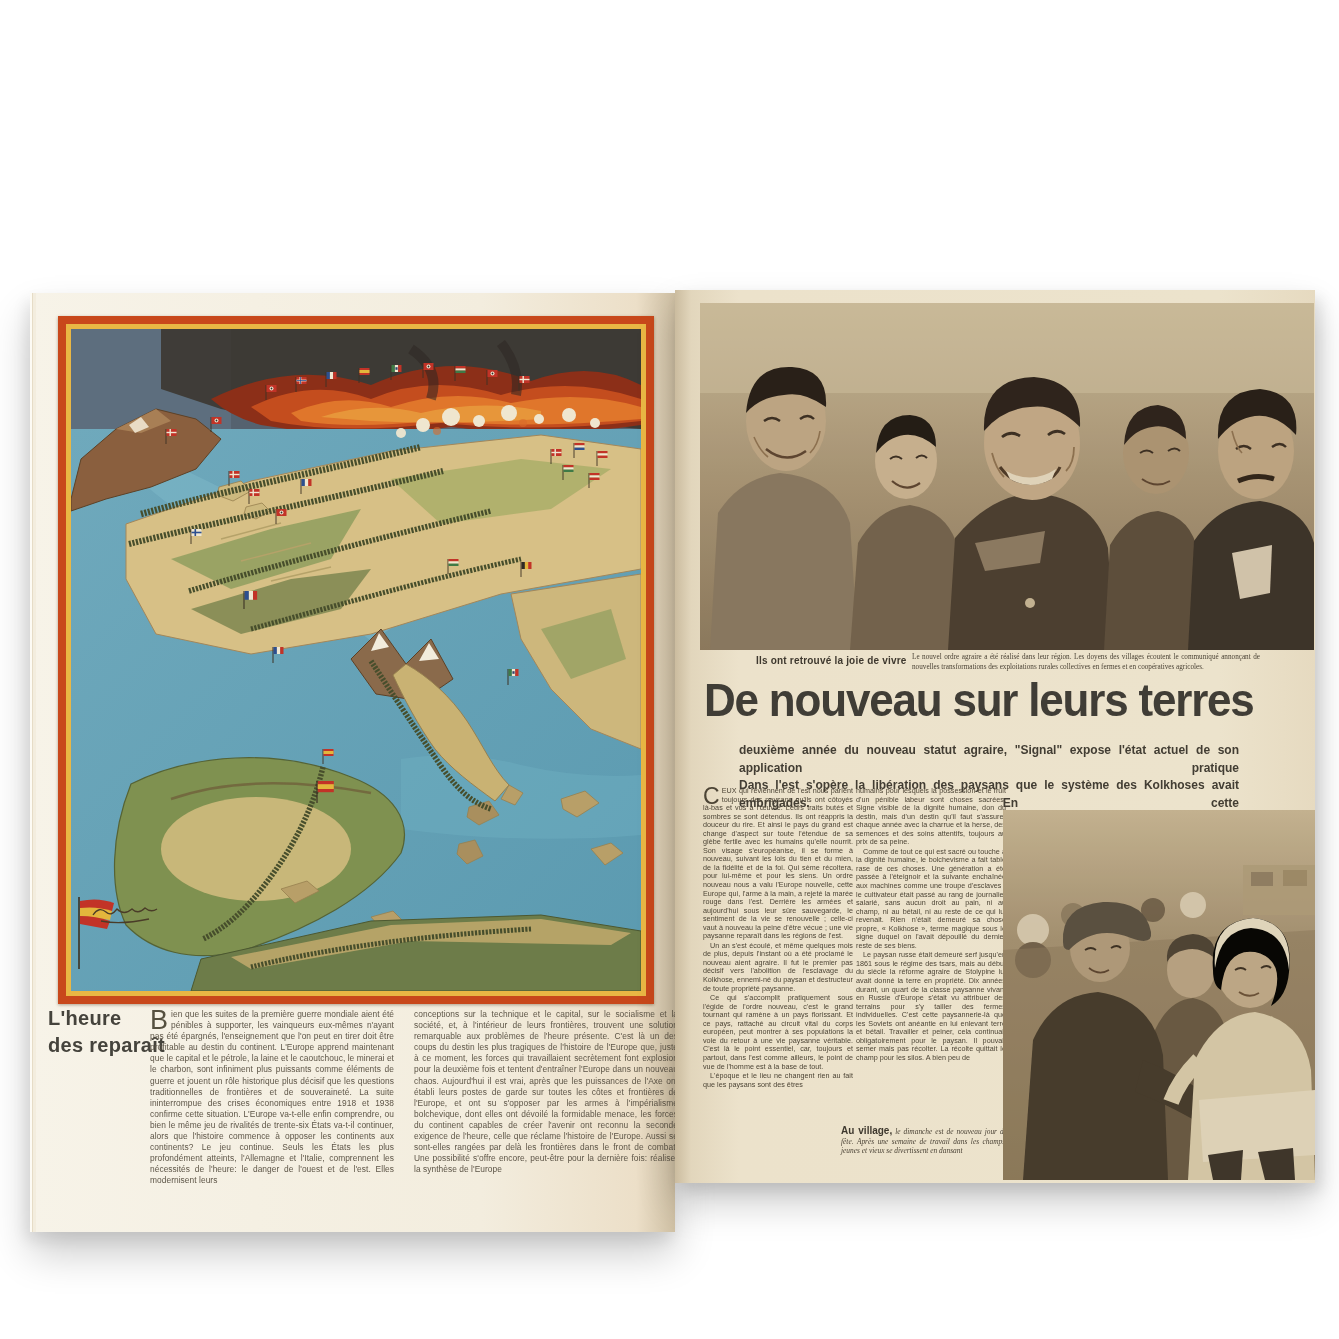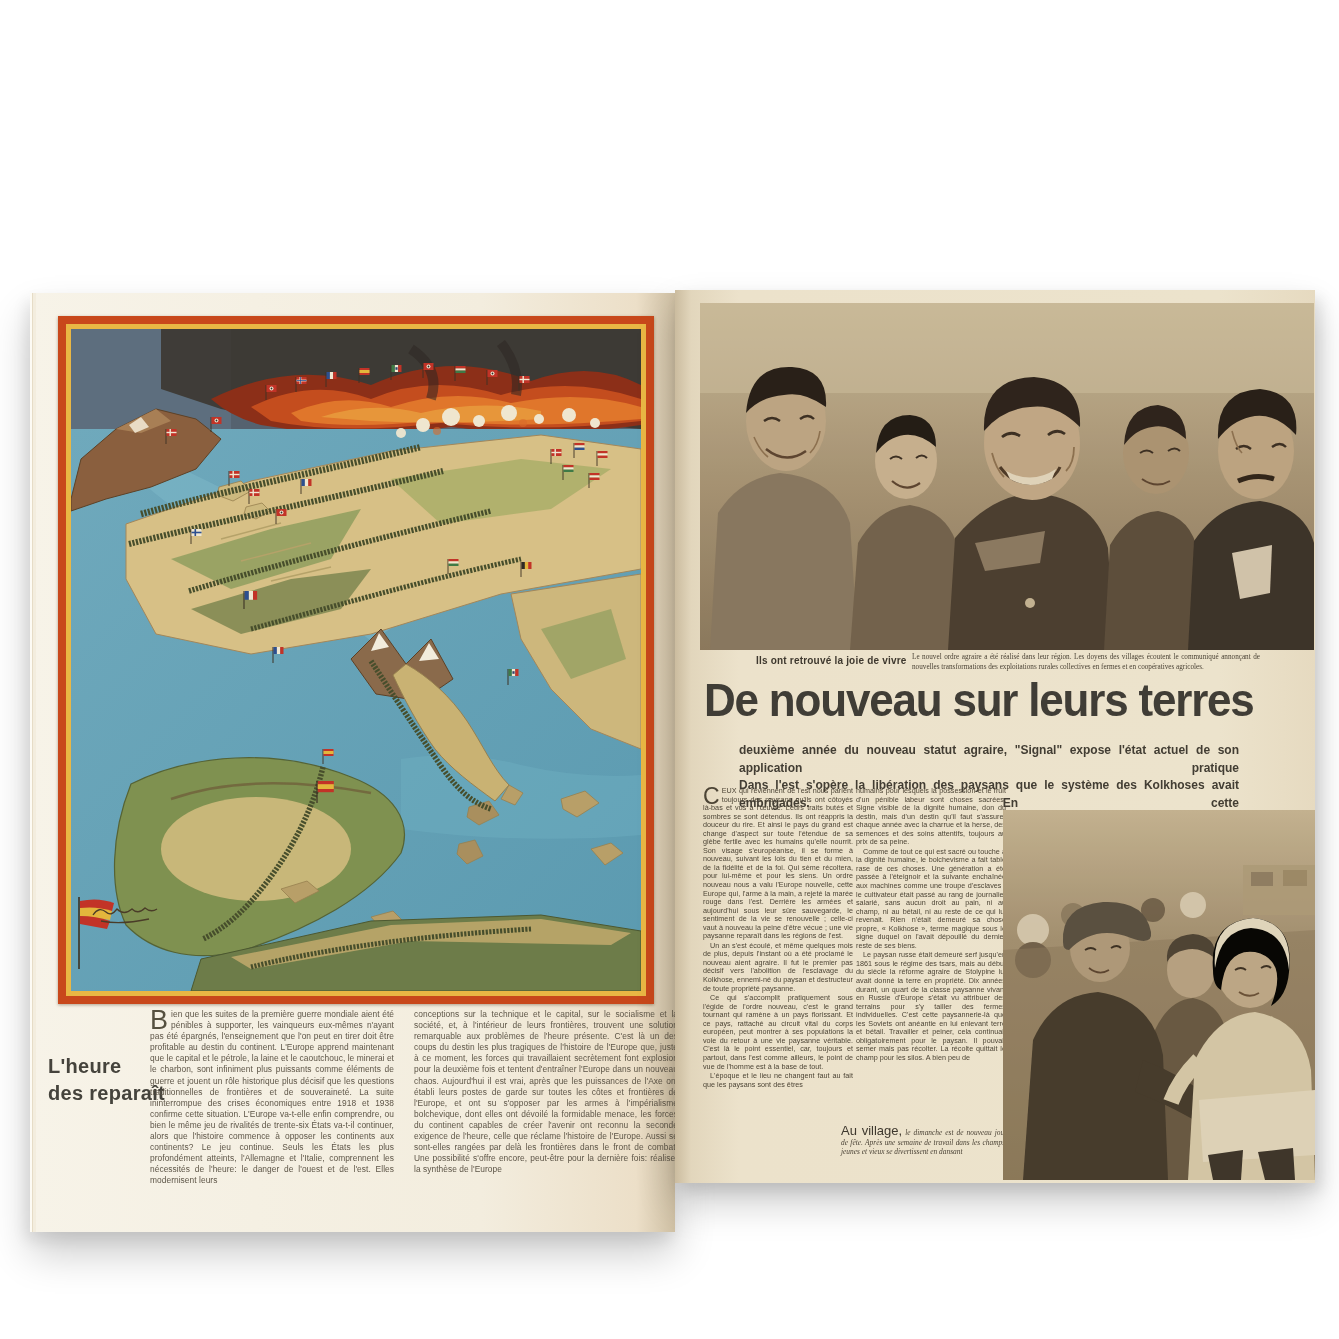--- a/index.html
+++ b/index.html
@@ -19,21 +19,21 @@
     background:repeating-linear-gradient(90deg,#fdfbf4 0 2px,#e6dcc6 2px 3px,#f3edde 3px 6px);}
   .fore-edge{position:absolute;right:0;top:0;bottom:0;width:6px;
     background:repeating-linear-gradient(90deg,#d9c9a8 0 1px,#f0e6cd 1px 3px,#c9b896 3px 4px,#ead fc 4px 6px);
     opacity:.9;z-index:9;}
   
   .map-frame{position:absolute;left:28px;top:23px;width:596px;height:688px;background:#c8481b;
     box-shadow:0 1px 3px rgba(70,40,10,.4);box-sizing:border-box;padding:8px;}
   .map-frame-inner{width:100%;height:100%;background:#e9b744;box-sizing:border-box;padding:5px;}
   .map-frame-inner svg{display:block;width:100%;height:100%;}
   .lp-heading{position:absolute;left:18px;top:712px;width:130px;color:#45433c;
-    font-size:20px;font-weight:bold;letter-spacing:.3px;line-height:27px;margin-top:48px;}
+    font-size:20px;font-weight:bold;letter-spacing:.3px;line-height:27px;}
   .lp-col{position:absolute;top:716px;font-size:8.4px;line-height:11.1px;color:#5d5547;
     text-align:justify;letter-spacing:.05px;}
   .lp-col1{left:120px;width:244px;}
   .lp-col2{left:372px;width:264px;margin-left:12px;}
   .dropcap{float:left;font-size:27px;line-height:21px;padding:1px 3px 0 0;color:#55503f;}
   
   .men-photo{position:absolute;left:25px;top:13px;width:614px;height:347px;}
   .caption-row{position:absolute;left:25px;top:362px;width:612px;}
   .cap-bold{position:absolute;left:56px;top:3px;font-size:10px;font-weight:bold;color:#3e382e;letter-spacing:.2px;}
   .cap-italic{position:absolute;left:212px;top:0;width:348px;font-family:"Liberation Serif",serif;
@@ -45,21 +45,21 @@
   .subtitle div{text-align:justify;text-align-last:justify;}
   .rp-col{position:absolute;top:497px;font-size:7.2px;line-height:8.55px;color:#4c4435;
     text-align:justify;letter-spacing:.03px;}
   .rp-col p{margin:0;}
   .rp-col p + p{text-indent:7px;margin-top:1px;}
   .rp-col1{left:28px;width:150px;}
   .rp-col2{left:181px;width:150px;}
   .dropcap2{float:left;font-size:23px;line-height:16px;padding:1px 2px 0 0;color:#4c4435;}
   .village-caption{position:absolute;left:166px;top:836px;width:166px;font-size:7.4px;line-height:9.6px;
     color:#4b4336;text-align:justify;}
-  .vc-bold{font-weight:normal;font-size:13px;color:#3e382e;}
+  .vc-bold{font-weight:bold;font-size:10px;color:#3e382e;}
   .vc-italic{font-family:"Liberation Serif",serif;font-style:italic;}
   .dance-photo{position:absolute;left:328px;top:520px;width:312px;height:370px;}
 </style>
 </head>
 <body>
 
 <div class="canvas">
 
   <div class="page left">
 
@@ -411,21 +411,21 @@
     <h1 class="headline">De nouveau sur leurs terres</h1>
     <div class="subtitle">
       <div>deuxième année du nouveau statut agraire, "Signal" expose l'état actuel de son application pratique</div>
       <div>Dans l'est s'opère la libération des paysans que le système des Kolkhoses avait embrigadés. En cette</div>
     </div>
 
     <div class="rp-col rp-col1">
       <p class="first"><span class="dropcap2">C</span><span>EUX qui reviennent de l'est nous parlent toujours des paysans qu'ils ont côtoyés là-bas et vus à l'œuvre. Leurs traits butés et sombres se sont détendus. Ils ont réappris la douceur du rire. Et ainsi le pays du grand est change d'aspect sur toute l'étendue de sa glèbe fertile avec les humains qu'elle nourrit. Son visage s'européanise, il se forme à nouveau, suivant les lois du tien et du mien, de la fidélité et de la foi. Qui sème récoltera, pour lui-même et pour les siens. Un ordre nouveau nous a valu l'Europe nouvelle, cette Europe qui, l'arme à la main, a rejeté la marée rouge dans l'est. Derrière les armées et aujourd'hui sous leur sûre sauvegarde, le sentiment de la vie se renouvelle ; celle-ci vaut à nouveau la peine d'être vécue ; une vie paysanne reparaît dans les régions de l'est.</span></p>
       <p>Un an s'est écoulé, et même quelques mois de plus, depuis l'instant où a été proclamé le nouveau aient agraire. Il fut le premier pas décisif vers l'abolition de l'esclavage du Kolkhose, ennemi-né du paysan et destructeur de toute propriété paysanne.</p>
       <p>Ce qui s'accomplit pratiquement sous l'égide de l'ordre nouveau, c'est le grand tournant qui ramène à un pays florissant. Et ce pays, rattaché au circuit vital du corps européen, peut montrer à ses populations la voie du retour à une vie paysanne véritable. C'est là le point essentiel, car, toujours et partout, dans l'est comme ailleurs, le point de vue de l'homme est à la base de tout.</p>
-      <p>L'époque et le lieu ne changent faut au fait que les paysans sont des êtres</p>
+      <p>L'époque et le lieu ne changent rien au fait que les paysans sont des êtres</p>
     </div>
     <div class="rp-col rp-col2">
       <p class="first">humains pour lesquels la possession et le fruit d'un pénible labeur sont choses sacrées. Signe visible de la dignité humaine, don du destin, mais d'un destin qu'il faut s'assurer chaque année avec la charrue et la herse, des semences et des soins attentifs, toujours au prix de sa peine.</p>
       <p>Comme de tout ce qui est sacré ou touche à la dignité humaine, le bolchevisme a fait table rase de ces choses. Une génération a été passée à l'éteignoir et la suivante enchaînée aux machines comme une troupe d'esclaves : le cultivateur était passé au rang de journalier salarié, sans aucun droit au pain, ni au champ, ni au bétail, ni au reste de ce qui lui revenait. Rien n'était demeuré sa chose propre, « Kolkhose », terme magique sous le signe duquel on l'avait dépouillé du dernier reste de ses biens.</p>
       <p>Le paysan russe était demeuré serf jusqu'en 1861 sous le régime des tsars, mais au début du siècle la réforme agraire de Stolypine lui avait donné la terre en propriété. Dix années durant, un quart de la classe paysanne vivant en Russie d'Europe s'était vu attribuer des terrains pour s'y tailler des fermes individuelles. C'est cette paysannerie-là que les Soviets ont anéantie en lui enlevant terre et bétail. Travailler et peiner, cela continuait obligatoirement pour le paysan. Il pouvait semer mais pas récolter. La récolte quittait le champ pour les silos. A bien peu de</p>
     </div>
 
     <div class="village-caption">
       <span class="vc-bold">Au village,</span><span class="vc-italic"> le dimanche est de nouveau jour de fête. Après une semaine de travail dans les champs, jeunes et vieux se divertissent en dansant</span>
     </div>

